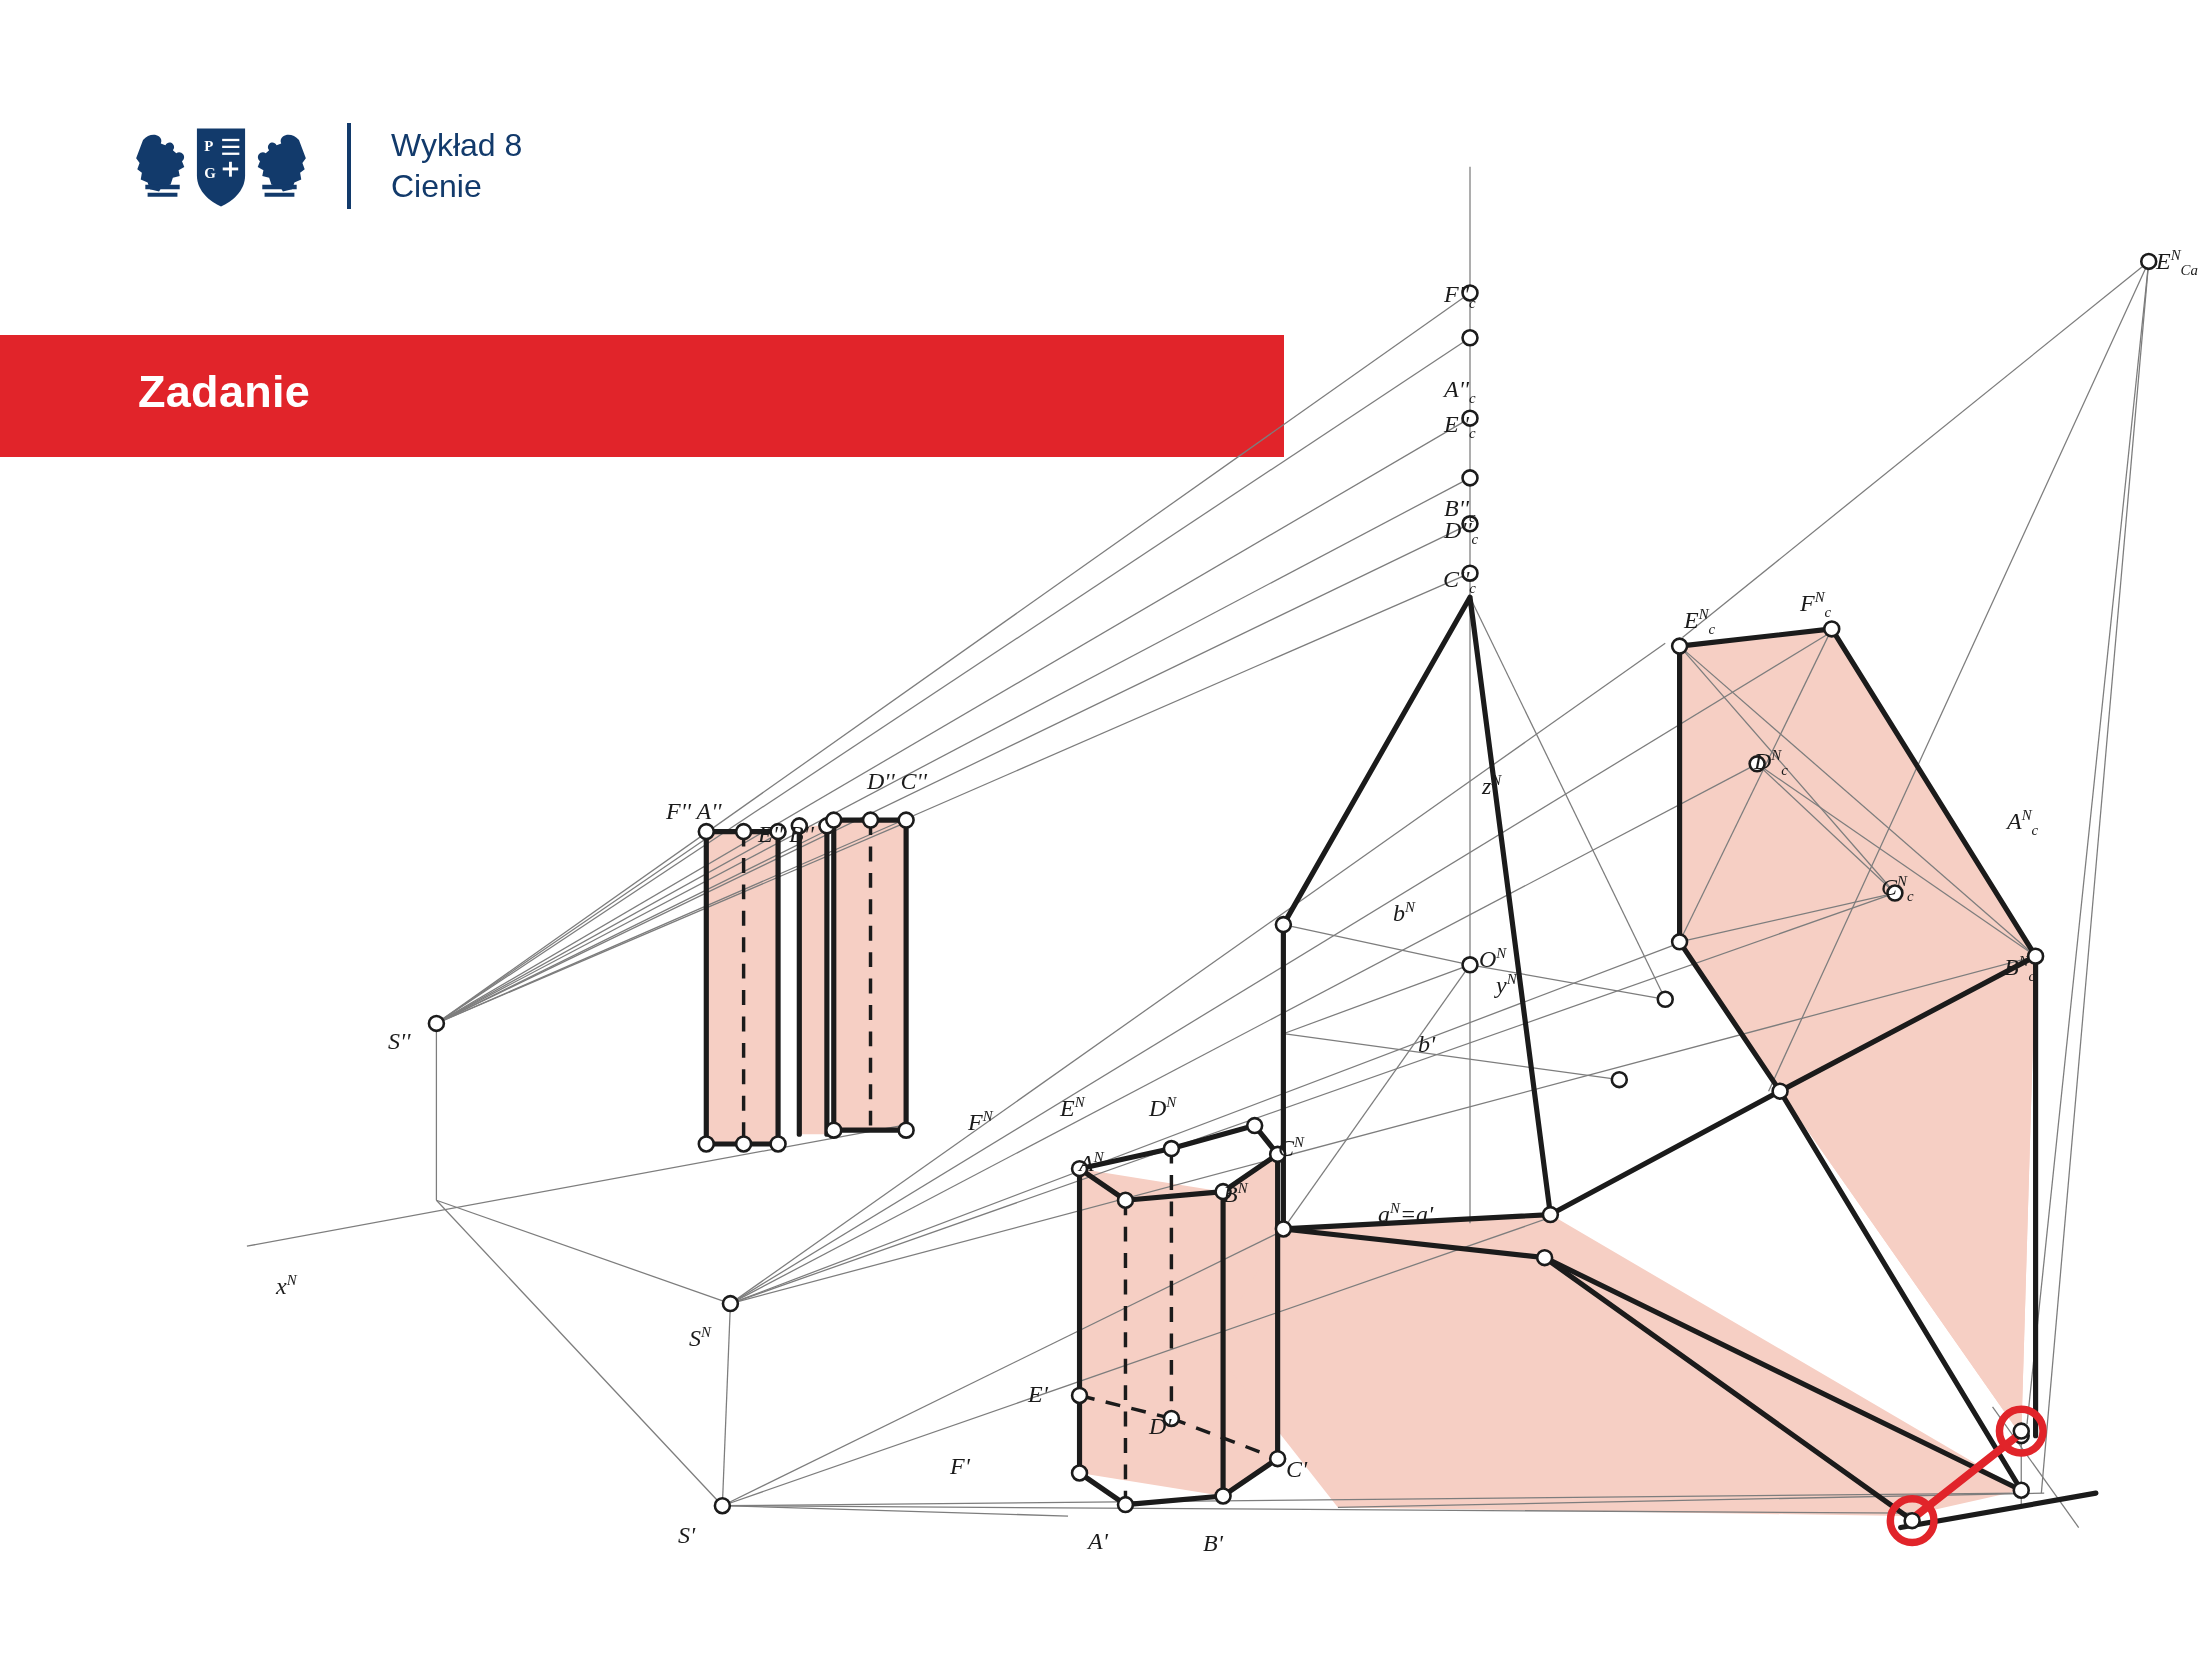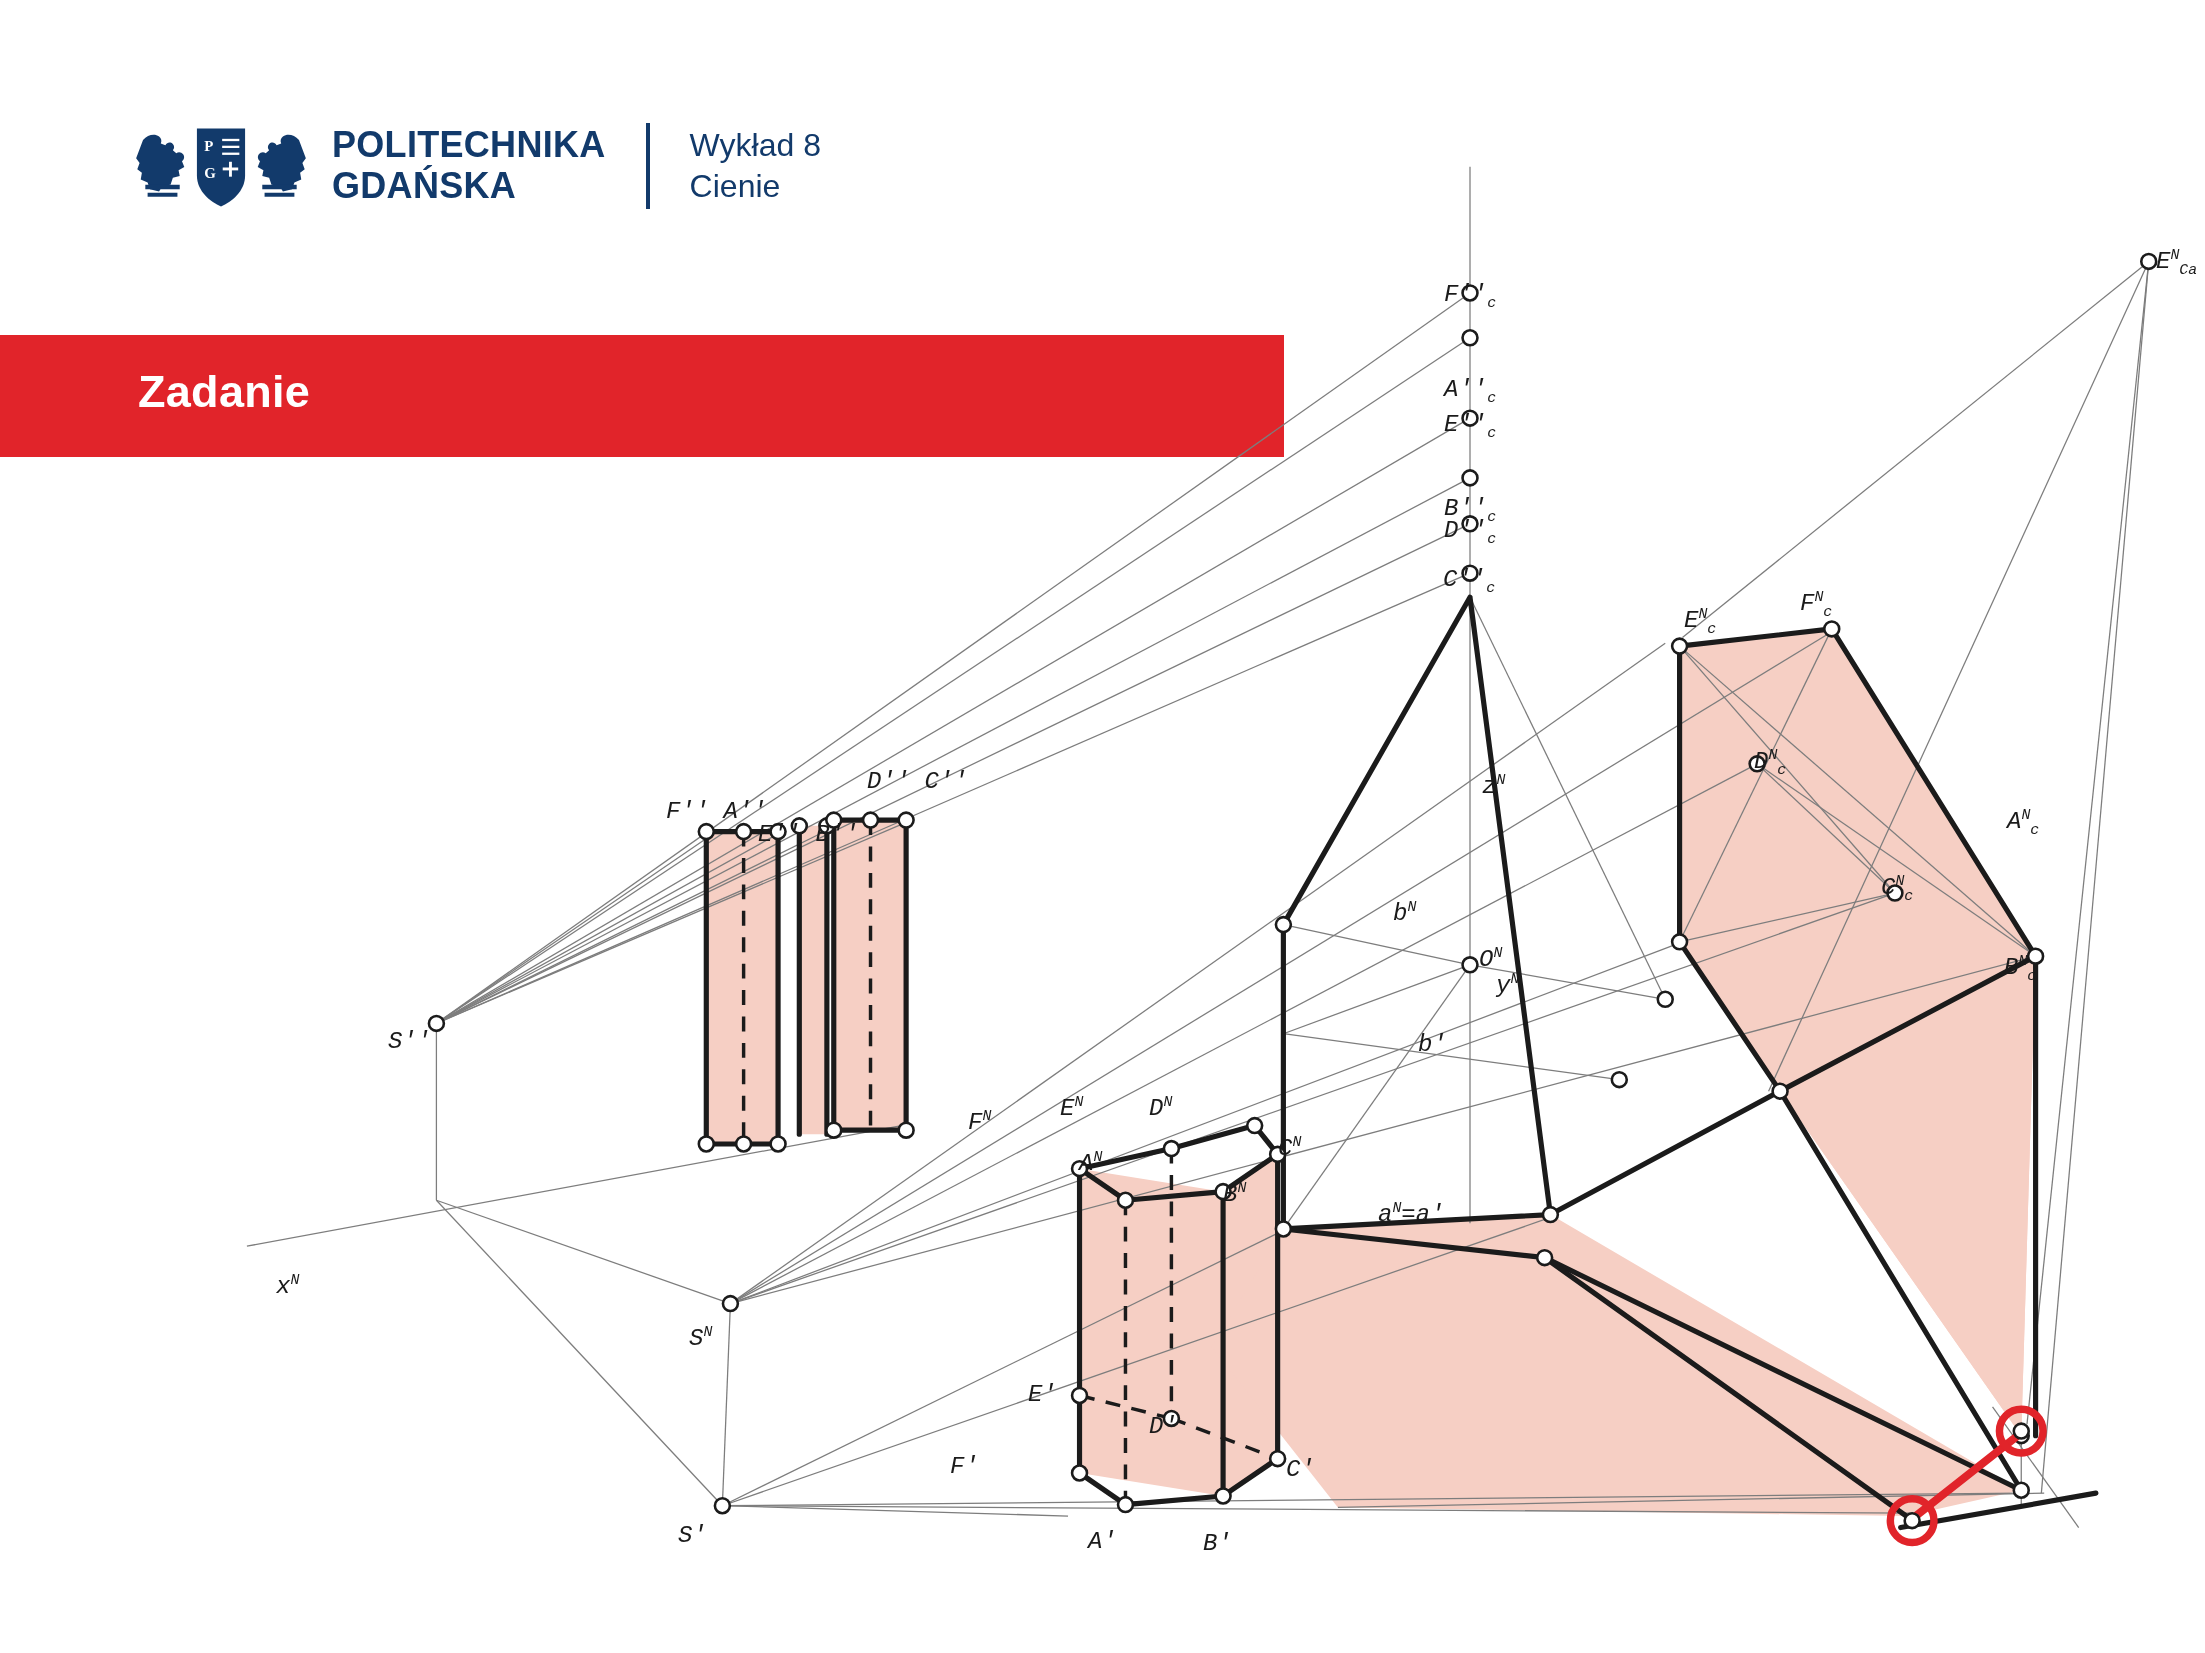--- a/index.html
+++ b/index.html
@@ -83,21 +83,21 @@
   
   #drawing {
     position: absolute;
     left: 0; top: 0;
     width: 2205px;
     height: 1654px;
   }
 
   .label {
     position: absolute;
-    font-family: Liberation Mono, monospace;
+    font-family: Liberation Serif, serif;
     font-style: italic;
     font-size: 24px;
     color: #1b1b1b;
     white-space: nowrap;
   }
   .label sup, .label sub {
     font-size: 0.62em;
     font-style: italic;
   }
 </style>
@@ -129,24 +129,20 @@
         <g fill="#ffffff">
           <rect x="152" y="36" width="30" height="4"></rect>
           <rect x="152" y="48" width="30" height="4"></rect>
           <rect x="152" y="60" width="30" height="4"></rect>
           <rect x="164" y="76" width="5" height="26"></rect>
           <rect x="153" y="86" width="27" height="5"></rect>
         </g>
       </svg>
     </div>
 
-    <div id="uni-name">
-      <div>POLITECHNIKA</div>
-      <div>GDAŃSKA</div>
-    </div>
 
     <div id="divider"></div>
 
     <div id="lecture-block">
       <div>Wykład 8</div>
       <div>Cienie</div>
     </div>
 
   </div>
 

